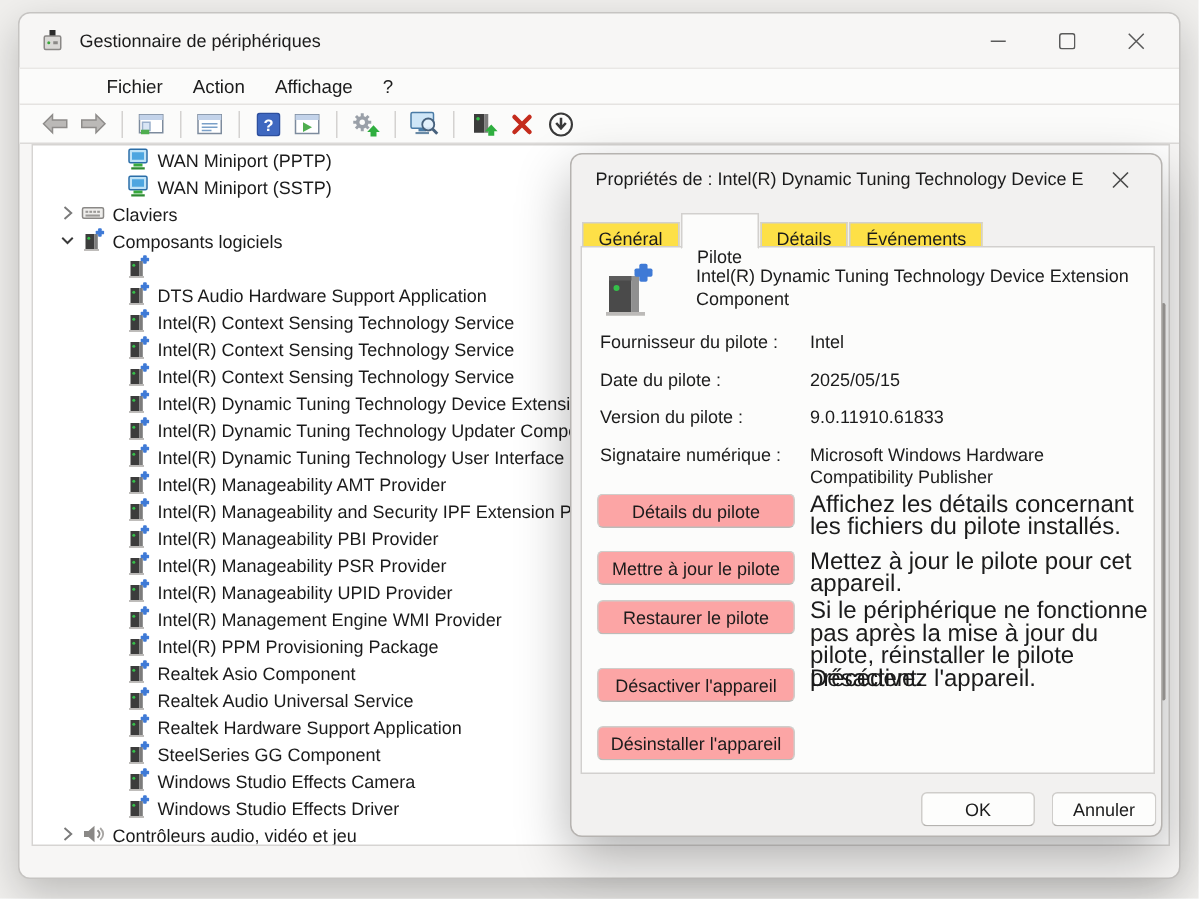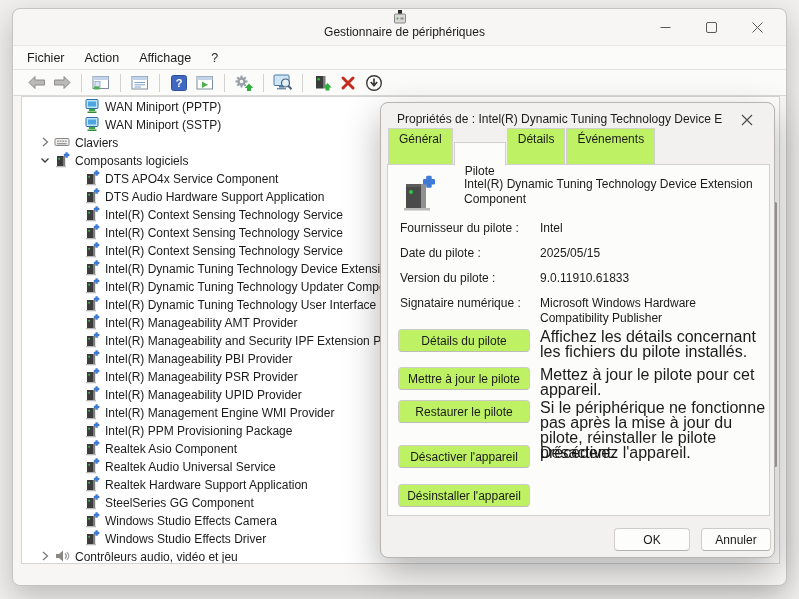--- a/index.html
+++ b/index.html
@@ -9,28 +9,28 @@
     font-family:"Liberation Sans", sans-serif;
     -webkit-font-smoothing:antialiased;
   }
   
   .window{
     position:absolute;left:12px;top:8px;width:775px;height:578px;
     background:#f7f6f5;border:1px solid #c6c4c2;border-radius:8px;
     box-shadow:0 10px 28px rgba(0,0,0,.22);
     box-sizing:border-box;
   }
-  .titlebar{position:absolute;left:0;top:0;right:0;height:36px;display:flex;align-items:center;flex-direction:column;}
+  .titlebar{position:absolute;left:0;top:0;right:0;height:36px;display:flex;align-items:center;padding-left:14px;}
   .app-icon{width:16px;height:16px;display:inline-flex;}
   .title{font-size:12px;color:#1b1b1b;margin-left:10px;}
   .win-controls{position:absolute;right:6px;top:0;height:36px;display:flex;}
   .winbtn{width:46px;height:36px;display:flex;align-items:center;justify-content:center;border-radius:5px;}
   .menubar{position:absolute;top:36px;left:0;right:0;height:24px;display:flex;align-items:center;background:#fbfbfa;border-top:1px solid #e9e7e5;padding-left:12px;box-sizing:border-box;}
   .menu-item{font-size:12.5px;color:#1b1b1b;padding:2px 10px;}
-  .menu-item:first-child{padding-left:2px;}
+  .menu-item:first-child{padding-left:2px;margin-left:44px;}
   .toolbar{position:absolute;top:60px;left:0;right:0;height:27px;background:#fbfbfa;border-top:1px solid #e5e3e1;border-bottom:1px solid #dcdad8;display:flex;align-items:center;padding-left:10px;box-sizing:border-box;}
   .tb-btn{width:24px;height:22px;display:flex;align-items:center;justify-content:center;margin:0 1px;}
   .tb-sep{width:1px;height:18px;background:#d4d2d0;margin:0 6px;}
   
   .treepanel{
     position:absolute;left:8px;top:87px;width:759px;height:468px;
     background:#ffffff;border:1px solid #d6d4d2;box-sizing:border-box;overflow:hidden;
   }
   .tree-row{height:18px;display:flex;align-items:center;font-size:12px;color:#1b1b1b;white-space:nowrap;}
   .tree-row.lvl1{padding-left:14px;}
@@ -41,31 +41,31 @@
   .scroll-thumb{position:absolute;right:2px;top:105px;width:3px;height:265px;background:#a9a6a3;border-radius:2px;}
   
   .dialog{
     position:absolute;left:380px;top:102px;width:395px;height:456px;z-index:10;
     background:#f2f1f0;border:1px solid #b6b3b0;border-radius:8px;
     box-shadow:0 14px 36px rgba(0,0,0,.30);box-sizing:border-box;
   }
   .dlg-title{position:absolute;left:16px;top:9px;right:52px;font-size:12px;color:#1b1b1b;white-space:nowrap;overflow:hidden;}
   .dlg-close{position:absolute;right:12px;top:5px;width:30px;height:23px;display:flex;align-items:center;justify-content:center;border-radius:4px;}
   .tabs{position:absolute;left:7px;top:39px;height:22px;display:flex;align-items:flex-end;z-index:3;}
-  .tab{box-sizing:border-box;height:36px;padding:3px 10px 0;background:#bef264;border:1px solid #d2d0ce;border-bottom:none;font-size:12px;color:#1b1b1b;margin-right:1px;}
+  .tab{box-sizing:border-box;height:16px;padding:3px 10px 0;background:#fde047;border:1px solid #d2d0ce;border-bottom:none;font-size:12px;color:#1b1b1b;margin-right:1px;}
   .tab.active{height:24px;padding-top:21px;background:#fcfcfb;position:relative;top:2px;z-index:4;border-bottom:1px solid #fcfcfb;}
   .tabpanel{position:absolute;left:6px;top:61px;width:383px;height:352px;background:#fcfcfb;border:1px solid #d2d0ce;box-sizing:border-box;}
   .dev-header{position:absolute;left:12px;top:10px;display:flex;gap:16px;}
   .dev-icon{width:38px;height:38px;flex:0 0 38px;}
   .dev-name{margin-left:10px;font-size:12px;color:#1b1b1b;line-height:15px;width:312px;padding-top:2px;}
   .field-row{position:absolute;left:12px;right:10px;font-size:12px;color:#1b1b1b;}
   .field-label{position:absolute;left:0;top:0;}
   .field-value{position:absolute;left:140px;top:0;width:222px;line-height:15px;}
   .action-row{position:absolute;left:10px;right:8px;height:24px;}
-  .drv-btn{position:absolute;left:0;top:0;width:132px;height:23px;background:#bef264;border:1px solid #cfcdca;border-bottom-color:#bdbbb8;border-radius:4px;font-size:12px;color:#1b1b1b;font-family:"Liberation Sans",sans-serif;}
+  .drv-btn{position:absolute;left:0;top:0;width:132px;height:23px;background:#fca5a5;border:1px solid #cfcdca;border-bottom-color:#bdbbb8;border-radius:4px;font-size:12px;color:#1b1b1b;font-family:"Liberation Sans",sans-serif;}
   .drv-desc{position:absolute;left:142px;top:0;width:228px;font-size:16px;color:#1b1b1b;line-height:15px;}
   .dlg-footer-btn{position:absolute;height:23px;background:#fdfdfc;border:1px solid #cfcdca;border-bottom-color:#b5b3b0;border-radius:4px;font-size:12px;color:#1b1b1b;font-family:"Liberation Sans",sans-serif;}
   #okBtn{left:233px;top:425px;width:76px;}
   #cancelBtn{left:320px;top:425px;width:70px;}
   svg{display:block;}
 </style>
 </head>
 <body>
 
 <div class="window">
@@ -264,21 +264,20 @@
               <rect x="3" y="4" width="6" height="10" fill="#3c3c3c"></rect>
               <rect x="9" y="4" width="2.2" height="10" fill="#7c7c7c"></rect>
               <circle cx="5.2" cy="6.8" r="1" fill="#35c04a"></circle>
               <g fill="#3f7ad6">
                 <rect x="9.8" y="1.8" width="5.6" height="2.4" rx="0.6"></rect>
                 <rect x="11.4" y="0.2" width="2.4" height="5.6" rx="0.6"></rect>
               </g>
               <rect x="2" y="14" width="10" height="1.3" fill="#bcbab8"></rect>
             </svg>
           </span>
-          <span class="t-label">DTS APO4x Service Component</span>
         </div>
         <div class="tree-row lvl2">
           <span class="t-icon">
             <svg width="16" height="16" viewBox="0 0 16 16">
               <rect x="3" y="4" width="6" height="10" fill="#3c3c3c"></rect>
               <rect x="9" y="4" width="2.2" height="10" fill="#7c7c7c"></rect>
               <circle cx="5.2" cy="6.8" r="1" fill="#35c04a"></circle>
               <g fill="#3f7ad6">
                 <rect x="9.8" y="1.8" width="5.6" height="2.4" rx="0.6"></rect>
                 <rect x="11.4" y="0.2" width="2.4" height="5.6" rx="0.6"></rect>

